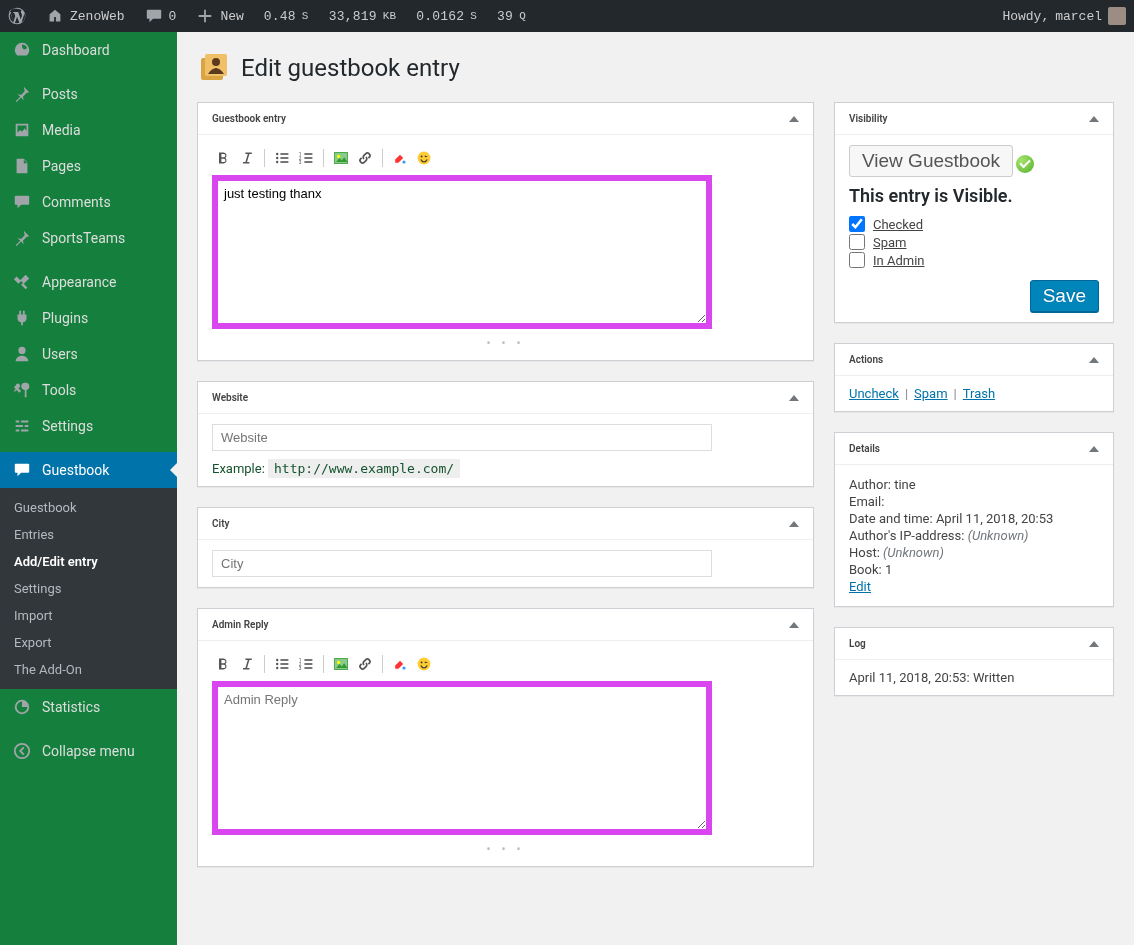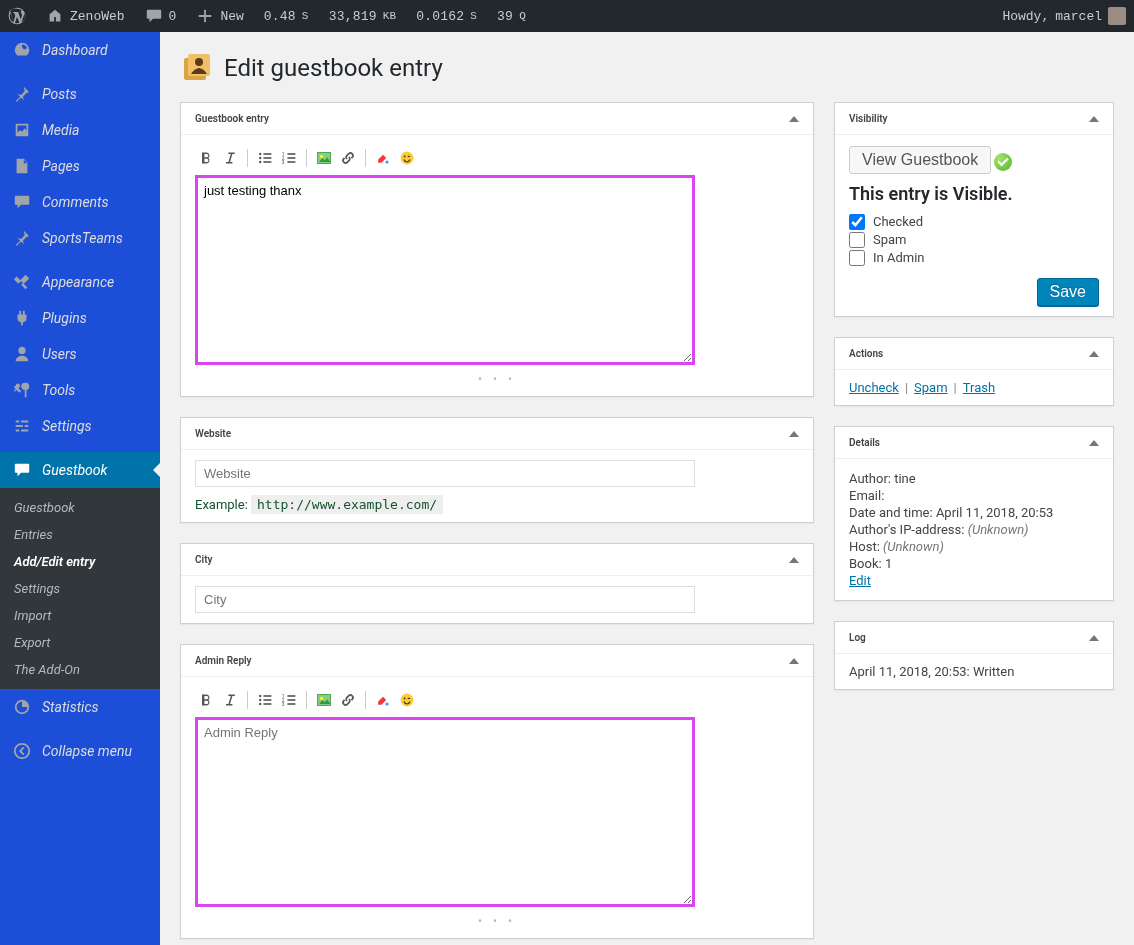--- a/index.html
+++ b/index.html
@@ -26,27 +26,26 @@
     .adminbar-left, .adminbar-right { display: flex; align-items: center; gap: 20px; font-family: Liberation Mono, monospace; }
     .adminbar-item { display: flex; align-items: center; gap: 6px; color: #ccc; cursor: pointer; }
     .ab-icon { width: 18px; height: 18px; display: inline-flex; align-items:center; justify-content:center; }
     .ab-icon svg { fill: #a0a5aa; }
     .avatar { width: 18px; height: 18px; background: #9c8d84; display:inline-block; border-radius:2px; }
     .stat { color:#ccc; letter-spacing:.2px; }
     .stat .unit { font-size:11px; }
     
     .wrap { display:flex; height: calc(945px - 32px); }
     .sidebar {
-      width: 160px;
-      background: #1d4ed8;
+      width: 177px;
+      background: #15803d;
       color:#eee;
       flex: none;
       display:flex; flex-direction:column;
       position: relative;
-      font-style: italic;
     }
     .menu-item {
       display:flex; align-items:center; gap:10px;
       padding: 8px 12px;
       color:#ddd; cursor:pointer;
       font-size:14px;
     }
     .menu-item .mi-icon { width:20px; height:20px; display:flex; align-items:center; justify-content:center; }
     .menu-item .mi-icon svg { fill:#a0a5aa; width:18px; height:18px; }
     .menu-sep { height: 8px; }
@@ -89,41 +88,41 @@
     .rtetoolbar { display:flex; align-items:center; gap:2px; padding: 2px 0 6px 0; }
     .rtebtn {
       width:22px; height:22px; display:flex; align-items:center; justify-content:center;
       border:1px solid transparent; border-radius:2px; cursor:pointer;
     }
     .rtebtn svg { width:16px; height:16px; fill:#555; }
     .rtesep { width:1px; height:18px; background:#ccc; margin:0 4px; }
     textarea.rtetext {
       width: calc(100% - 10px);
       max-width: 500px;
-      height: 190px;
+      height: 154px;
       resize: both;
-      border:3px solid #d946ef; padding:4px 6px;
+      border:6px solid #d946ef; padding:4px 6px;
       font: 13px/1.4 -apple-system, sans-serif;
     }
     .dragdots { text-align:center; color:#bbb; letter-spacing:4px; font-size:12px; margin-top:4px; cursor: ns-resize; }
     
     input[type=text] {
       width: calc(100% - 10px); max-width:500px;
       border:1px solid #ddd; padding:5px 8px; font-size:13px;
     }
     .example { margin-top:10px; color:#14532d; }
     .example code {
       background:#eee; padding:2px 6px; font-family: Menlo, Consolas, monospace; font-size:13px;
     }
-    .chk { display:flex; align-items:flex-start; gap:8px; margin:4px 0; }
+    .chk { display:flex; align-items:center; gap:8px; margin:4px 0;text-decoration:underline; }
     .chk input { width:16px; height:16px; }
     
     .btn {
       border:1px solid #ccc; background:#f7f7f7; color:#555;
-      padding:4px 12px; border-radius:3px; cursor:pointer; font-size:16px;
+      padding:4px 12px; border-radius:3px; cursor:pointer; font-size:19px;
     }
     .btn-primary {
       background:#0085ba; border-color:#006799; color:#fff;
       box-shadow: 0 1px 0 #006799; text-shadow: 0 -1px 1px #006799;
     }
     .vis-ok {
       width:18px; height:18px; border-radius:50%;
       background: radial-gradient(circle at 30% 30%, #a6e36c, #55b22e);
       display:inline-flex; align-items:center; justify-content:center;
       margin: 8px 0;

